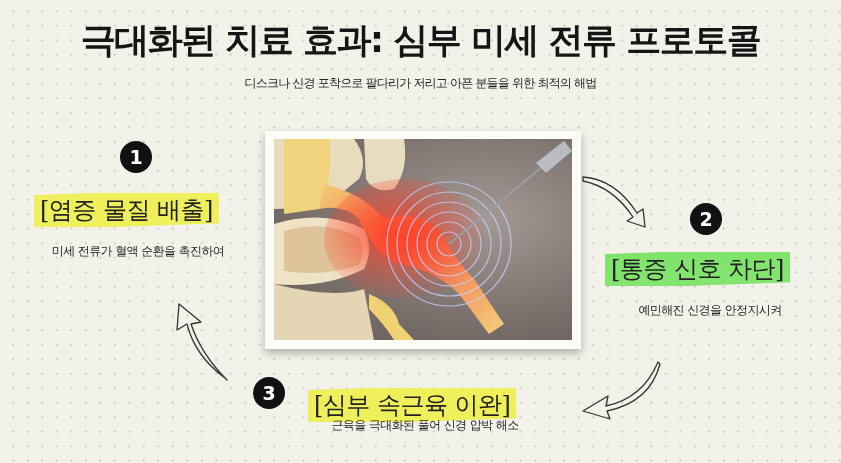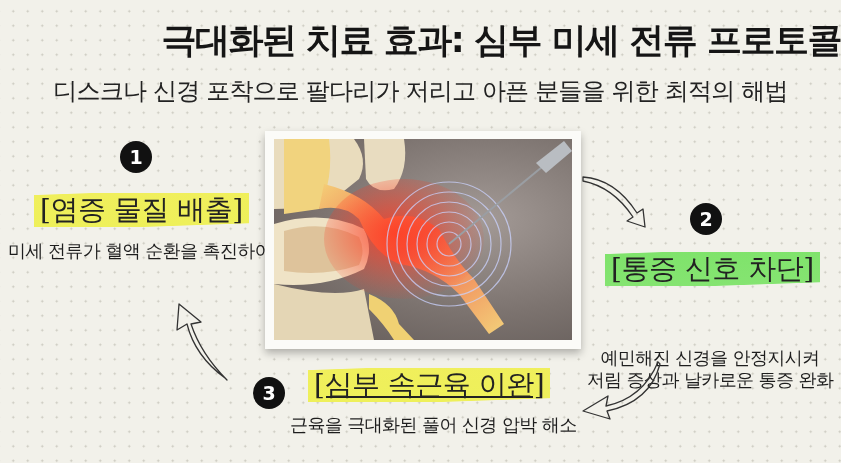--- a/index.html
+++ b/index.html
@@ -6,42 +6,42 @@
   body {
     width:841px; height:463px; overflow:hidden; position:relative;
     background-color:#f2f1ea;
     background-image: radial-gradient(circle, #c9c7bd 0.9px, transparent 1.1px);
     background-size:14.5px 14.5px;
     background-position:6px 4px;
     font-family:"DejaVu Sans", "Liberation Sans", sans-serif;
     color:#1a1a1a;
   }
   .title {
-    position:absolute; left:0; top:17px; width:841px; text-align:right;
+    position:absolute; left:0; top:17px; width:841px; text-align:center;
     font-size:35px; font-weight:bold; letter-spacing:-1.5px; color:#151515;
   }
   .subtitle {
     position:absolute; left:0; top:75px; width:841px; text-align:center;
-    font-size:24px; color:#222; letter-spacing:-0.8px;
+    font-size:12px; color:#222; letter-spacing:-0.8px;
   }
   .badge {
     position:absolute; width:32px; height:32px; border-radius:50%;
     background:#111; color:#fff; font-weight:bold; font-size:19px;
     display:flex; align-items:center; justify-content:center;
   }
   .hl {
     position:absolute; padding:0 6px;
     font-family:"DejaVu Serif", "Liberation Serif", serif;
-    font-size:28px; color:#222; white-space:nowrap; letter-spacing:-0.5px;
+    font-size:24px; color:#222; white-space:nowrap; letter-spacing:-0.5px;
     line-height:34px;
   }
   .hl.yellow { background:linear-gradient(178deg, transparent 4%, #f0ef5c 6%, #eef05a 90%, transparent 92%); }
   .hl.green  { background:linear-gradient(178deg, transparent 4%, #7fe36b 6%, #85e471 90%, transparent 92%); }
   .desc {
-    position:absolute; text-align:center; font-size:18px; line-height:22px;
+    position:absolute; text-align:center; font-size:12px; line-height:22px;
     color:#1e1e1e; letter-spacing:-0.6px; white-space:nowrap;
   }
   .photo {
     position:absolute; left:265px; top:131px; width:316px; height:218px;
     background:#fbfbf8; box-shadow:0 4px 8px rgba(0,0,0,0.28);
   }
   .photo .img {
     position:absolute; left:9px; top:8px; width:298px; height:201px; overflow:hidden;
     background:radial-gradient(ellipse at 70% 40%, #a39a96 0%, #7c736f 55%, #5f5754 100%);
   }
@@ -54,27 +54,26 @@
 <div class="subtitle">디스크나 신경 포착으로 팔다리가 저리고 아픈 분들을 위한 최적의 해법</div>
 
 <div class="badge" style="left:120px;top:141px;">1</div>
 <div class="hl yellow" style="left:34px;top:193px;">[염증 물질 배출]</div>
 <div class="desc" style="left:8px;top:240px;width:260px;">
   <div>미세 전류가 혈액 순환을 촉진하여</div>
 </div>
 
 <div class="badge" style="left:690px;top:203px;">2</div>
 <div class="hl green" style="left:605px;top:252px;">[통증 신호 차단]</div>
-<div class="desc" style="left:585px;top:299px;width:250px;margin-top:48px;">
+<div class="desc" style="left:585px;top:299px;width:250px;">
   <div>예민해진 신경을 안정지시켜</div>
-  <div>저림 증상과 날카로운 통증 완화</div>
 </div>
 
 <div class="badge" style="left:253px;top:377px;">3</div>
-<div class="hl yellow" style="left:308px;top:368px;text-decoration:underline;">[심부 속근육 이완]</div>
+<div class="hl yellow" style="left:308px;top:388px;">[심부 속근육 이완]</div>
 <div class="desc" style="left:290px;top:414px;width:270px;">
   <div>근육을 극대화된 풀어 신경 압박 해소</div>
 </div>
 
 <div class="photo">
   <div class="img">
     <svg width="298" height="201" viewBox="0 0 298 201">
       <defs>
         <radialGradient id="glow" cx="0.45" cy="0.45" r="0.6">
           <stop offset="0" stop-color="#ff3a22" stop-opacity="0.85"></stop>

